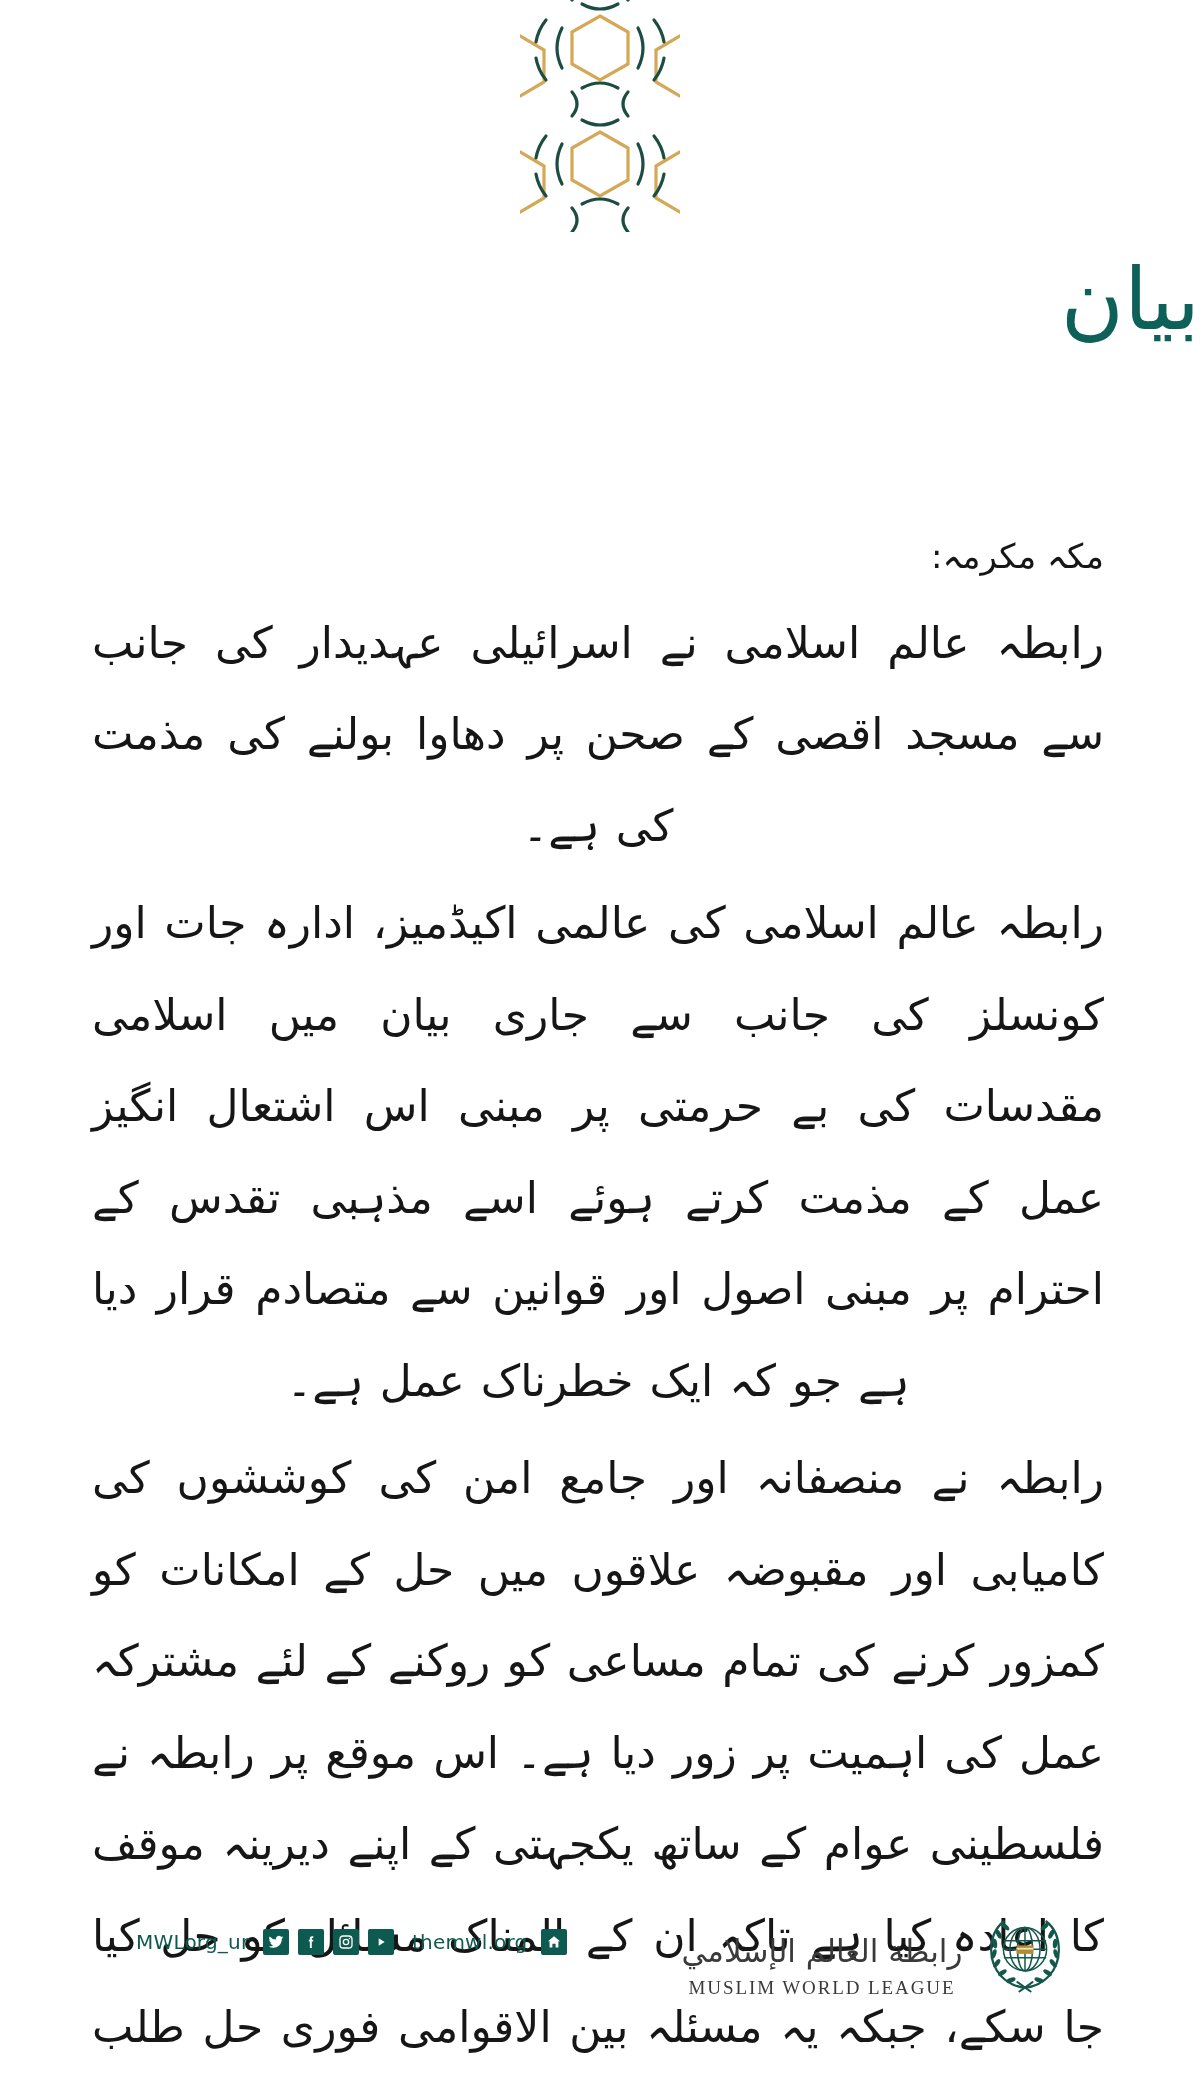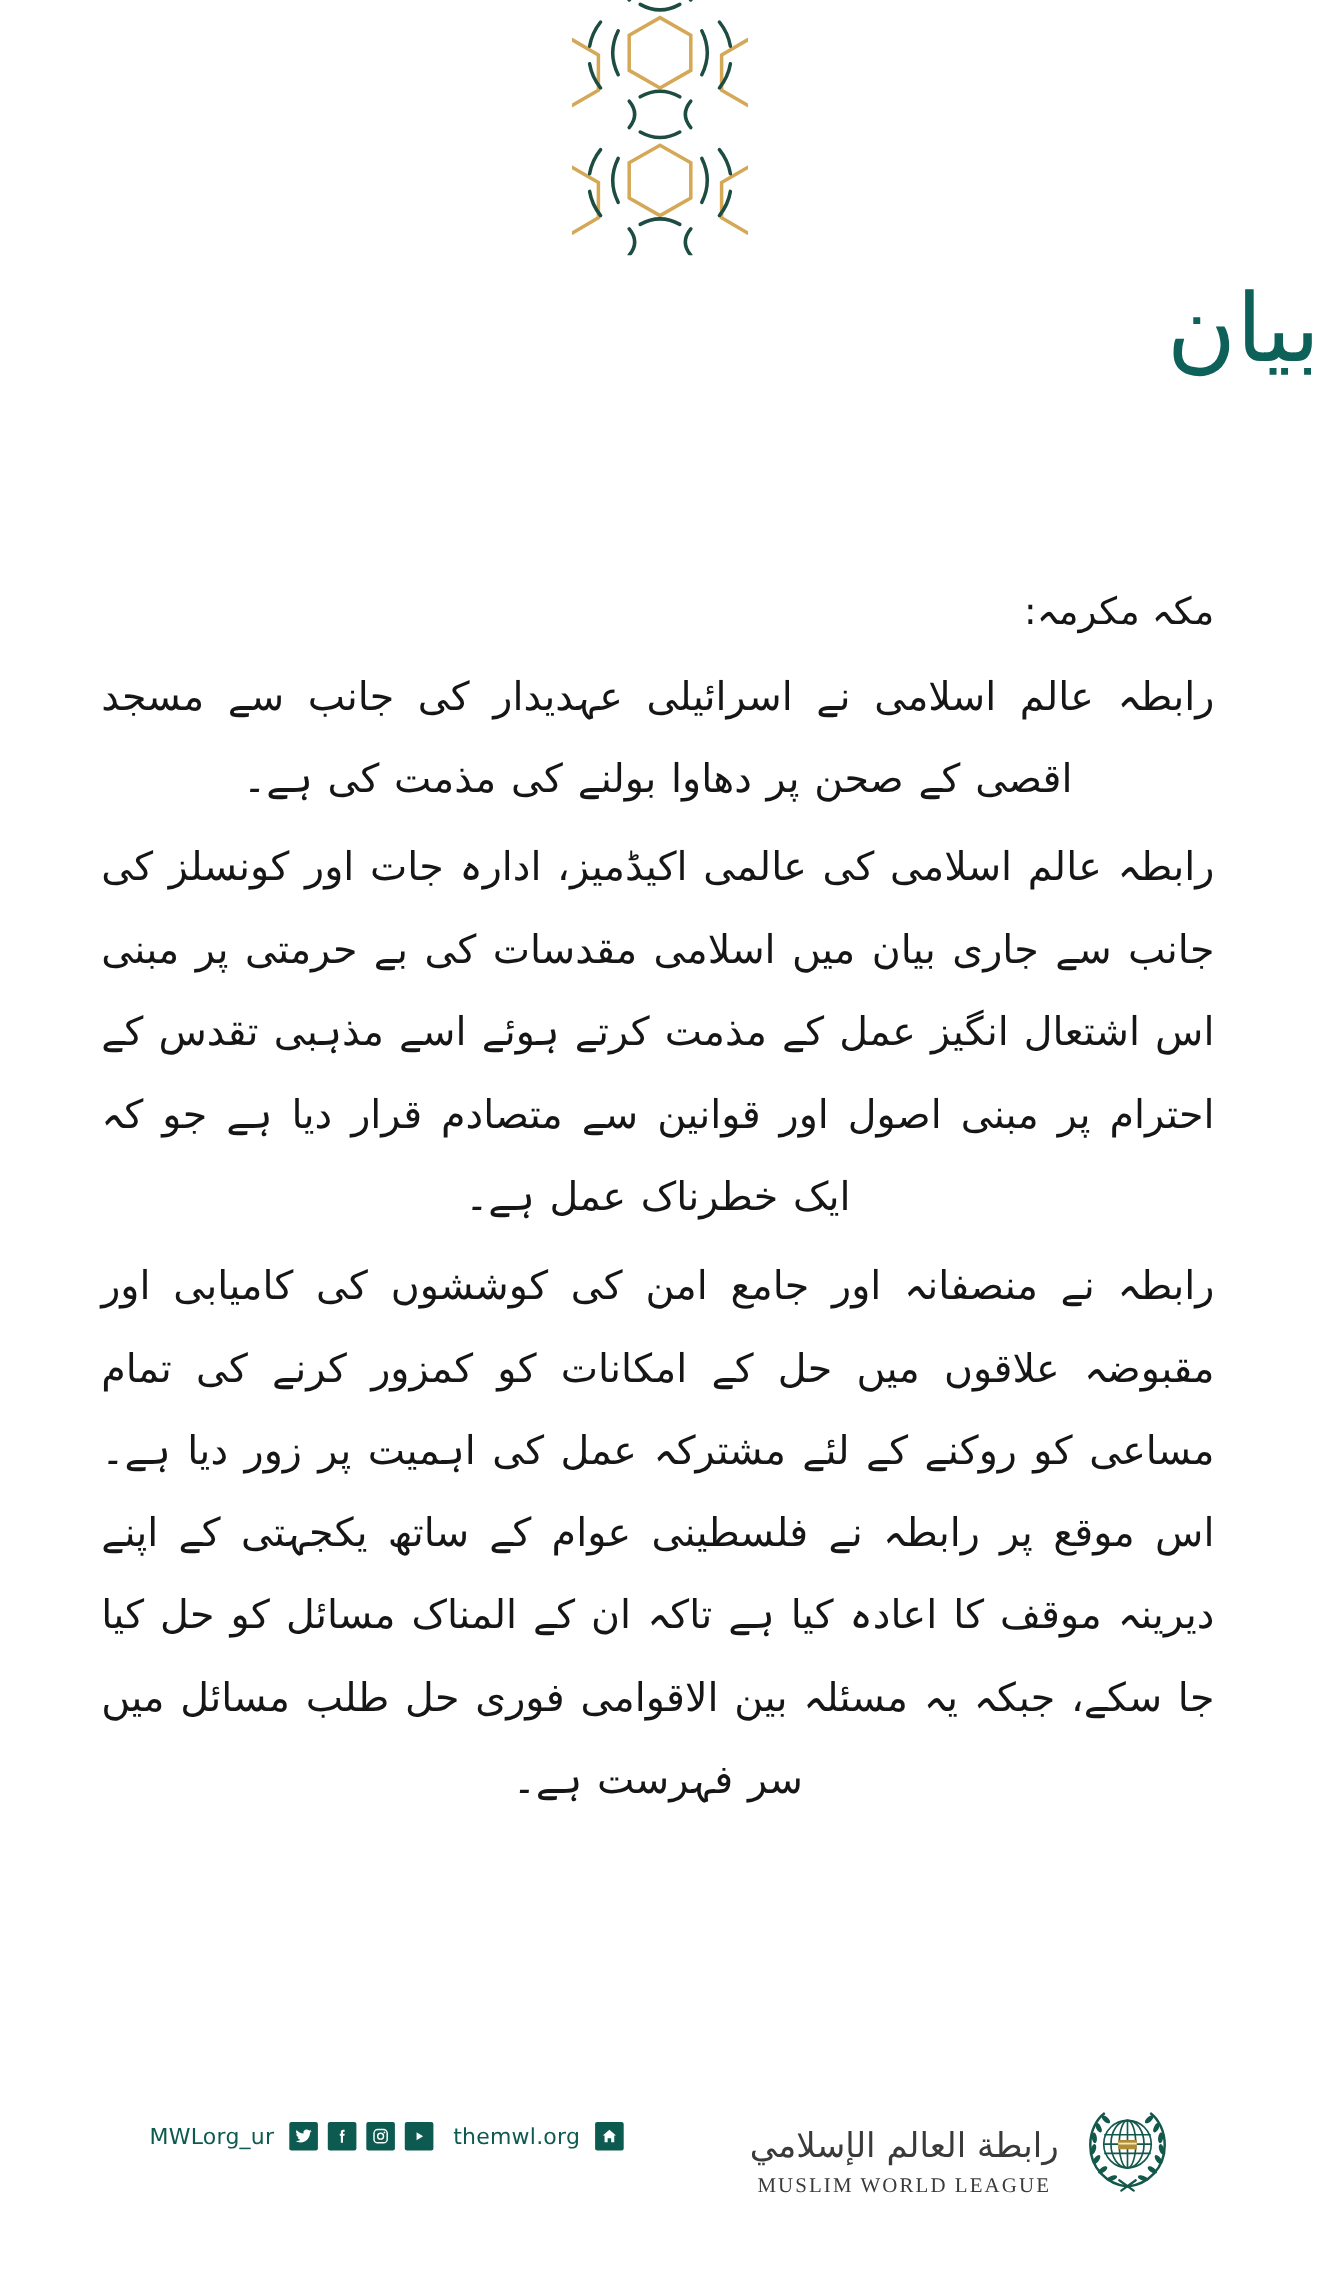--- a/index.html
+++ b/index.html
@@ -57,21 +57,21 @@
     font-size:34px;
     line-height:1.55;
     color:#161616;
     text-align:right;
     text-align-last:right;
     margin:0 0 14px 0;
     direction:rtl;
   }
   .para{
     font-family:"DejaVu Sans", sans-serif;
-    font-size:36px;
+    font-size:44px;
     line-height:2.08;
     color:#161616;
     margin:0 0 6px 0;
     direction:rtl;
     text-align:justify;
     text-align-last:center;
     word-spacing:2px;
   }
 
   

